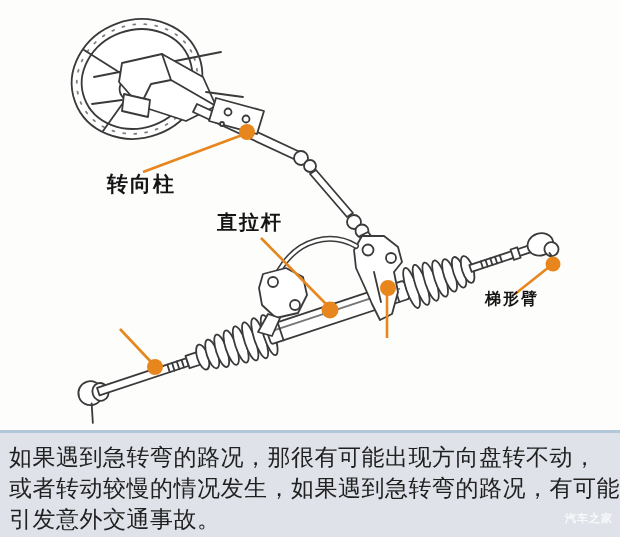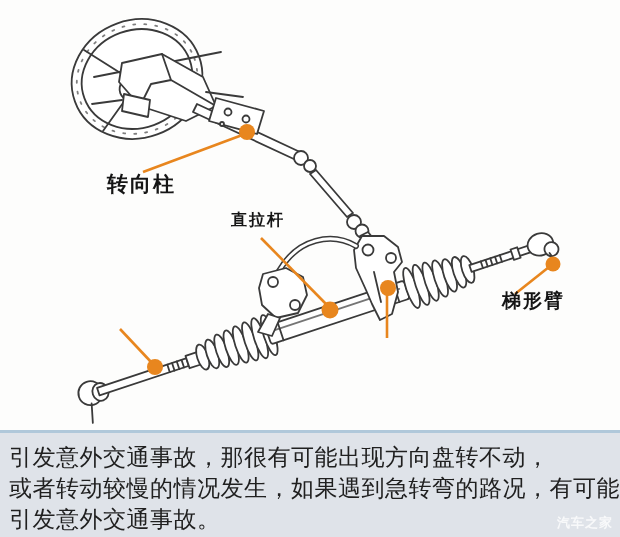--- a/index.html
+++ b/index.html
@@ -17,21 +17,21 @@
     position:absolute;left:0;top:430px;width:620px;height:107px;
     background:#dfe3e9;border-top:3px solid #b0c8da;box-sizing:border-box;
     color:#202020;
   }
   .caption-inner{padding:9px 8px 0 9px;}
   .cap-line{
     font-size:23px;line-height:31px;letter-spacing:0.5px;white-space:nowrap;
     font-family:"DejaVu Sans","Liberation Sans",sans-serif;
   }
   .watermark{
-    position:absolute;right:7px;bottom:5px;font-size:13px;font-weight:bold;
+    position:absolute;right:7px;bottom:11px;font-size:11px;font-weight:bold;
     color:rgba(255,255,255,0.78);letter-spacing:1px;text-align:center;
   }
   svg .ink{stroke:#3a3a3a;stroke-width:1.8;fill:none;stroke-linecap:round;stroke-linejoin:round;}
   svg .inkf{stroke:#3a3a3a;stroke-width:1.8;fill:#ffffff;stroke-linejoin:round;}
   svg .accent{stroke:#e8861e;stroke-width:2.6;fill:none;}
   svg .dot{fill:#e8861e;stroke:none;}
 </style>
 </head>
 <body>
 
@@ -142,25 +142,25 @@
       <line class="accent" x1="515" y1="294" x2="549" y2="267"></line>
       <circle class="dot" cx="247" cy="132" r="8"></circle>
       <circle class="dot" cx="330" cy="310" r="8.5"></circle>
       <circle class="dot" cx="155" cy="367" r="8"></circle>
       <circle class="dot" cx="388" cy="288" r="8"></circle>
       <circle class="dot" cx="553" cy="264" r="7.5"></circle>
     </g>
   </svg>
 
   <div class="lbl" style="left:107px;top:173px">转向柱</div>
-  <div class="lbl" style="left:231px;top:212px;font-size:16px">直拉杆</div>
-  <div class="lbl" style="left:502px;top:291px;font-size:19px">梯形臂</div>
+  <div class="lbl" style="left:217px;top:212px;font-size:20px">直拉杆</div>
+  <div class="lbl" style="left:485px;top:291px;font-size:16px">梯形臂</div>
 
   <div class="caption">
     <div class="caption-inner">
-      <div class="cap-line">引发意外交通事故，那很有可能出现方向盘转不动，</div>
+      <div class="cap-line">如果遇到急转弯的路况，那很有可能出现方向盘转不动，</div>
       <div class="cap-line">或者转动较慢的情况发生，如果遇到急转弯的路况，有可能</div>
       <div class="cap-line">引发意外交通事故。</div>
     </div>
     <div class="watermark">汽车之家</div>
   </div>
 
 </div>
 
 </body></html>

